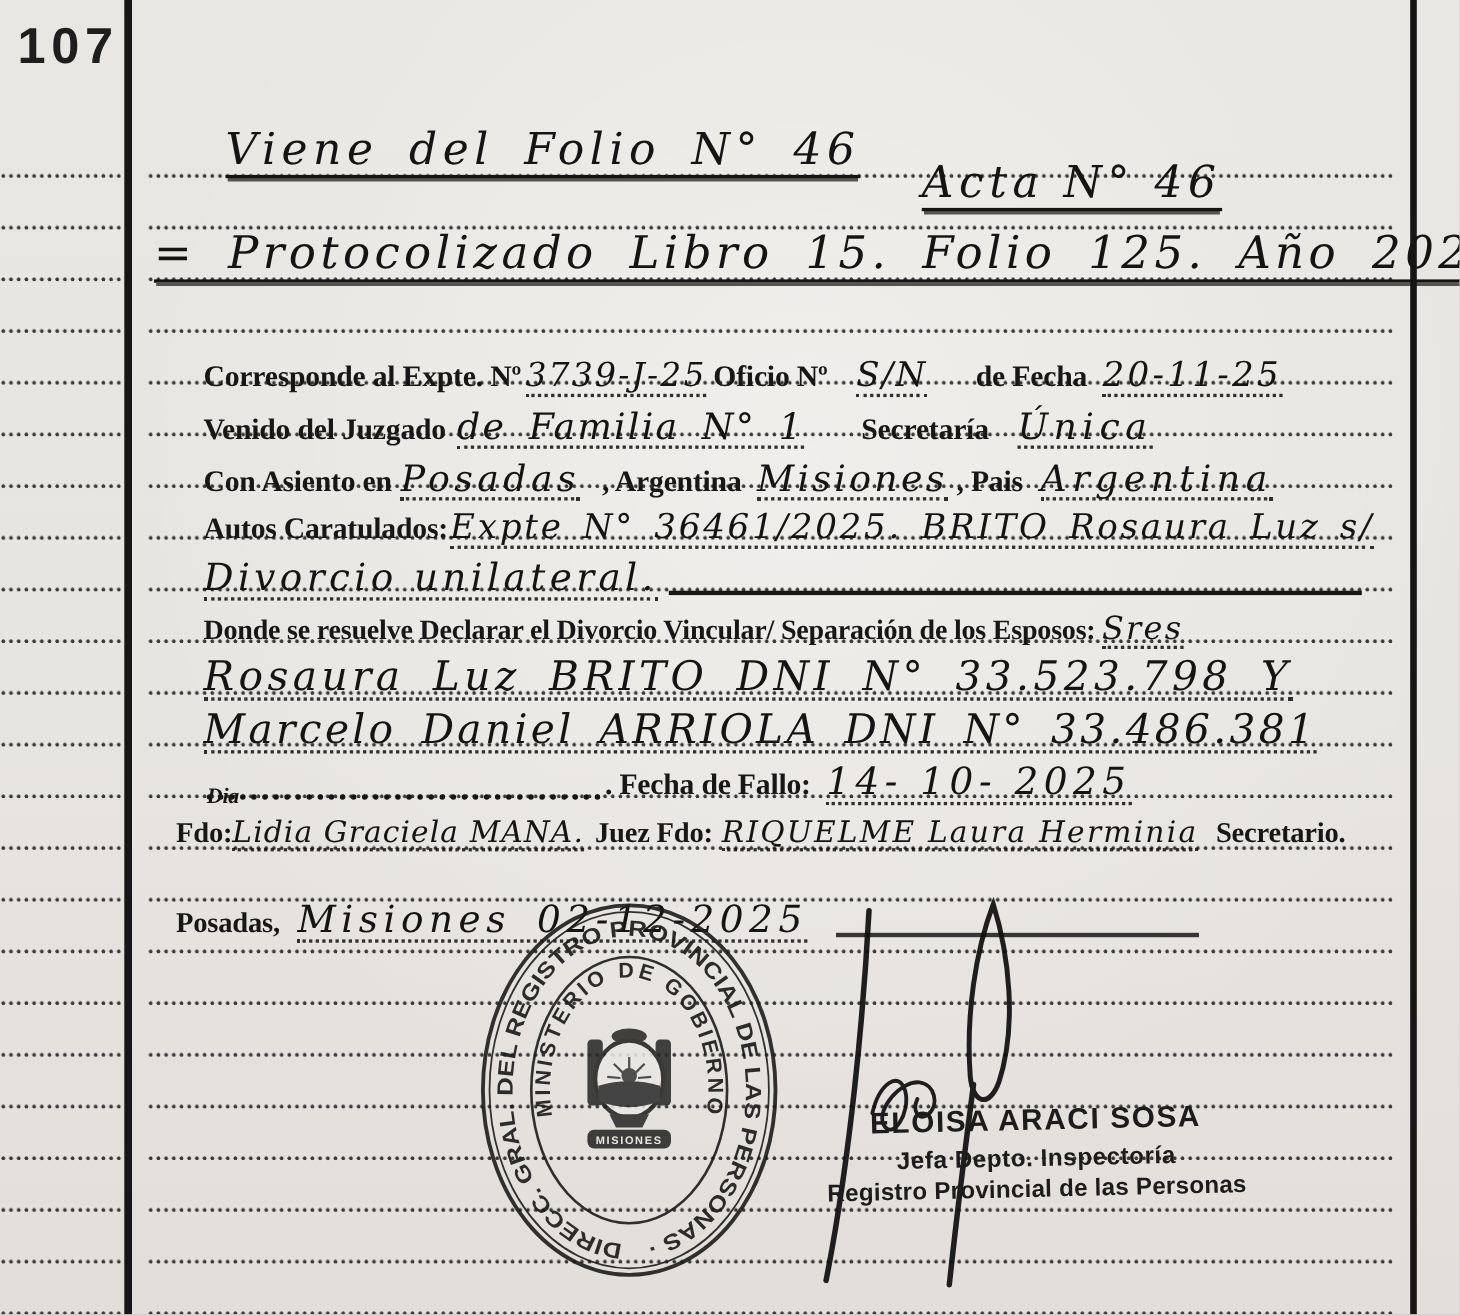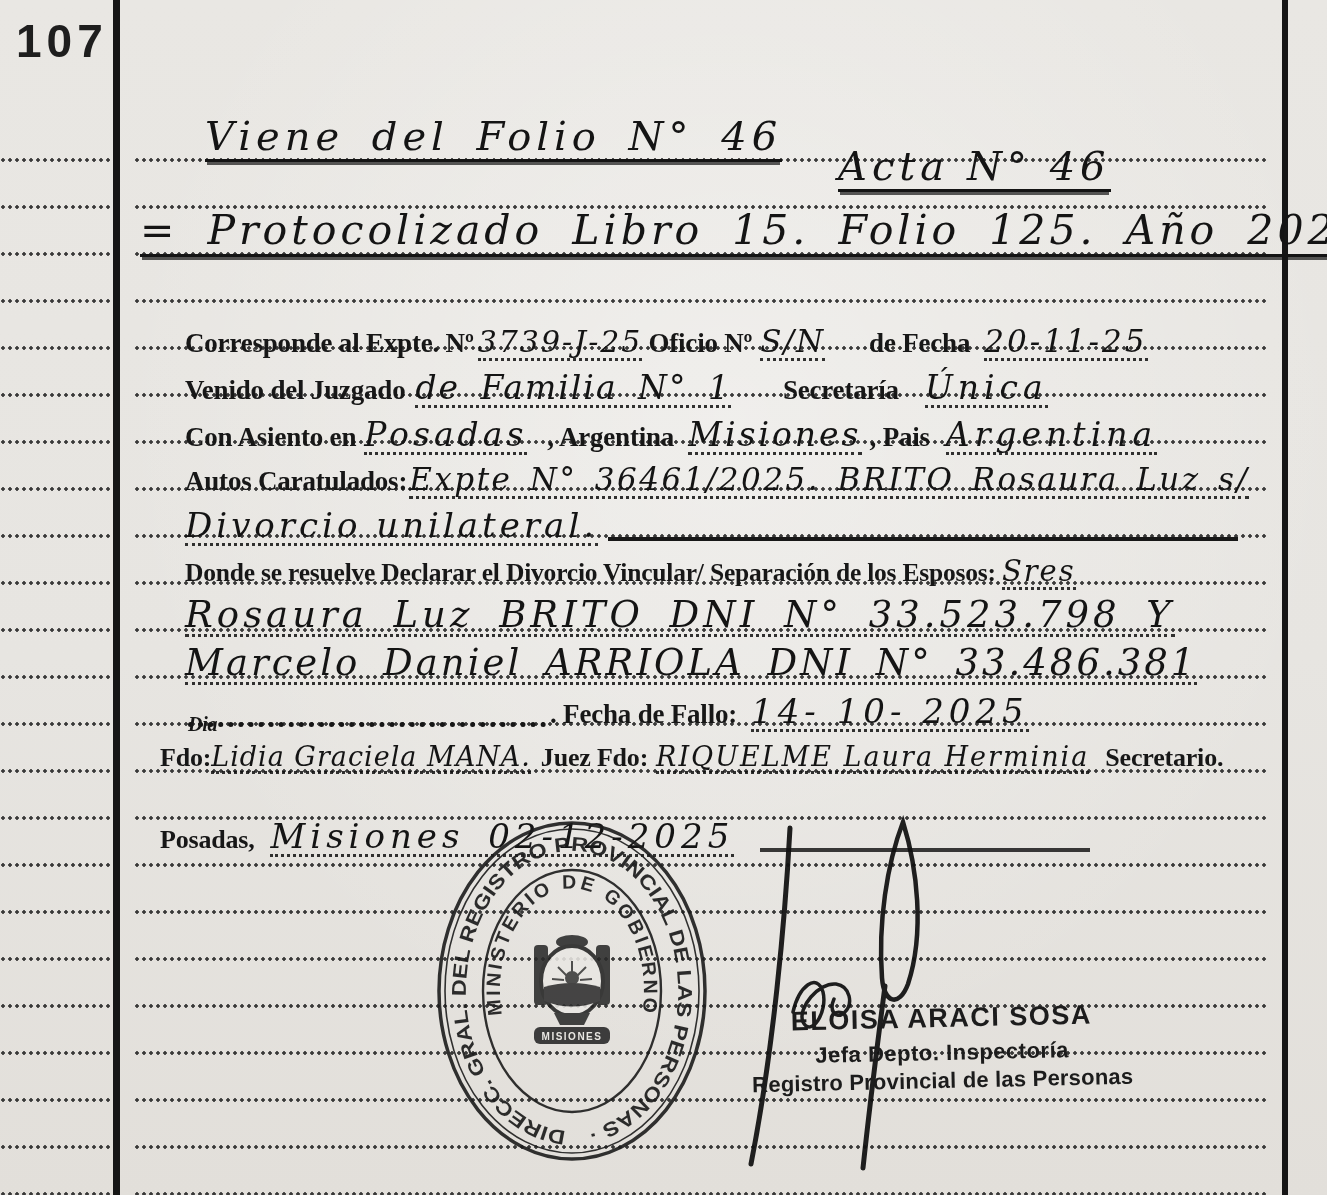--- a/index.html
+++ b/index.html
@@ -74,21 +74,21 @@
   </div>
 
   <div class="row" style="left:140px;top:210px;">
     <span class="hw u2" style="font-size:41px;letter-spacing:4px;word-spacing:12px;">= Protocolizado Libro 15. Folio 125. Año 2025 -</span>
   </div>
 
   <div class="row" style="left:185px;top:326px;">
     <span class="pr">Corresponde al Expte. Nº</span>
     <span class="hw uv" style="font-size:30px;margin-left:4px;">3739-J-25</span>
     <span class="pr" style="margin-left:6px;">Oficio Nº</span>
-    <span class="hw uv" style="margin-left:8px;">S/N</span>
+    <span class="hw uv" style="margin-left:26px;">S/N</span>
     <span class="pr" style="margin-left:44px;">de Fecha</span>
     <span class="hw uv" style="margin-left:14px;letter-spacing:3px;">20-11-25</span>
   </div>
 
   <div class="row" style="left:185px;top:371px;">
     <span class="pr">Venido del Juzgado</span>
     <span class="hw uv" style="font-size:33px;margin-left:10px;word-spacing:8px;">de Familia N° 1</span>
     <span class="pr" style="margin-left:52px;">Secretaría</span>
     <span class="hw uv" style="font-size:33px;margin-left:26px;letter-spacing:5px;">Única</span>
   </div>

